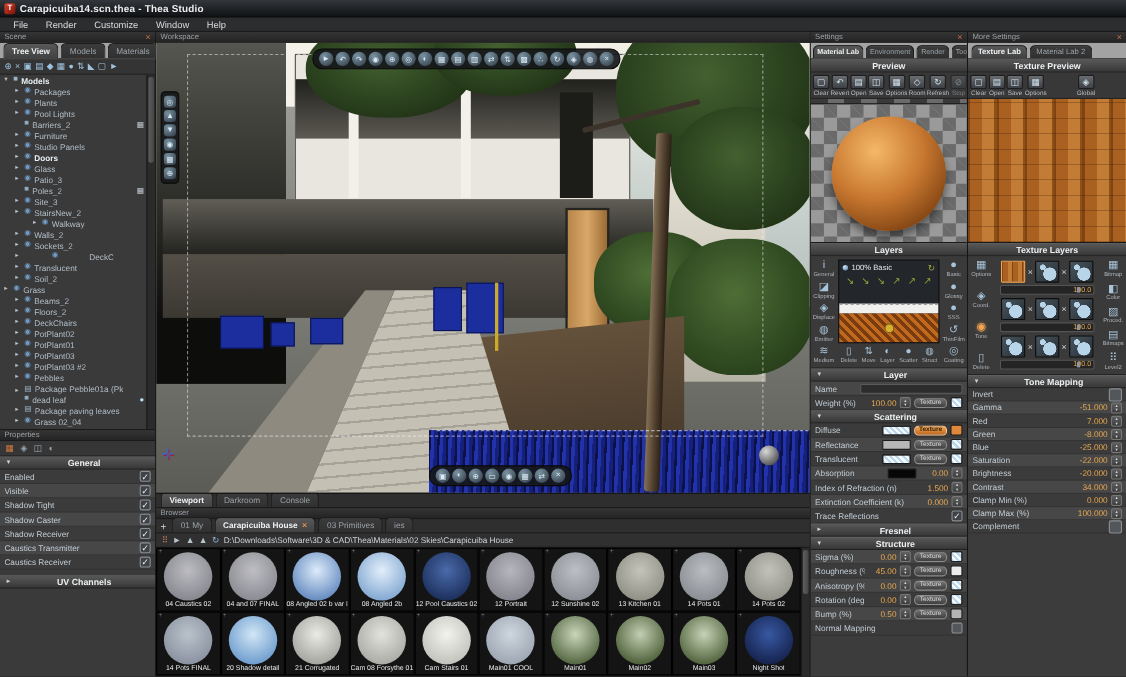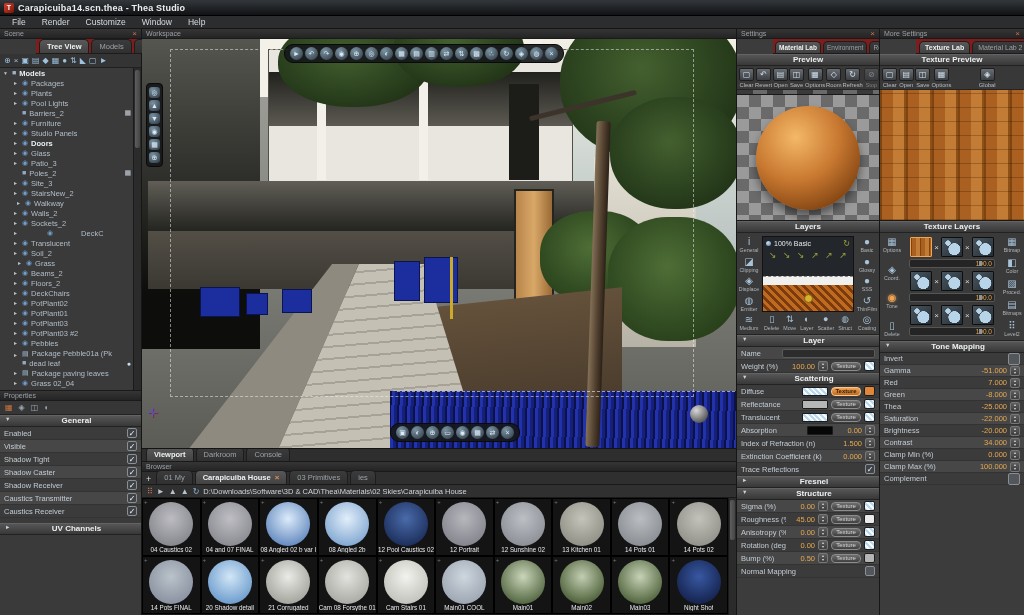--- a/index.html
+++ b/index.html
@@ -23,21 +23,21 @@
   .spanel { width:143px; flex:0 0 143px; background:#3c3c3c; border-right:1px solid #161616; overflow:hidden; }
   .mpanel { width:144px; flex:0 0 144px; background:#3c3c3c; overflow:hidden; }
 
   
   .phead { height:10px; background:linear-gradient(180deg,#353535,#242424); display:flex; align-items:center;
     justify-content:space-between; padding:0 4px; border-bottom:1px solid #1a1a1a; }
   .phead .pt { font-size:7px; color:#9aa0a6; }
   .phead .px { color:#d0704e; font-size:8px; line-height:6px; cursor:default; }
 
   
-  .tabs { display:flex; align-items:flex-end; height:15px; background:#7f1d1d; padding:1px 3px 0 3px; gap:2px; border-bottom:1px solid #1c1c1c;margin-left:36px; }
+  .tabs { display:flex; align-items:flex-end; height:15px; background:#a3a3a3; padding:1px 3px 0 3px; gap:2px; border-bottom:1px solid #1c1c1c; }
   .tab { padding:2px 7px 2px 7px; font-size:7.5px; color:#9aa2a8; background:linear-gradient(180deg,#3b3b3b,#303030);
     border:1px solid #1d1d1d; border-bottom:none; border-radius:5px 5px 0 0; white-space:nowrap; }
   .tab.active { background:linear-gradient(180deg,#585858,#424242); color:#eef1f3; font-weight:bold; }
 
   
   .itoolbar { display:flex; align-items:center; gap:3px; padding:2px 4px; background:#343434; border-bottom:1px solid #202020; }
   .it { color:#9cc2e0; font-size:8px; line-height:9px; cursor:default; }
 
   
   .tree { height:323px; overflow:hidden; position:relative; background:#3a3a3a; border-bottom:1px solid #1a1a1a; }
@@ -46,21 +46,21 @@
   .tw { width:6px; font-size:5px; color:#b8c0c6; flex:0 0 6px; }
   .ticon { font-size:7px; line-height:8px; }
   .tlabel { font-size:7.5px; color:#b2bec8; white-space:nowrap; overflow:hidden; }
   .tlabel.bold { color:#e8f0f6; font-weight:bold; }
   .tbadge { margin-left:auto; margin-right:2px; font-size:7px; }
   .vscroll { position:absolute; right:0; top:0; bottom:0; width:8px; background:#2b2b2b; border-left:1px solid #1a1a1a; }
   .vthumb { position:absolute; left:1px; right:1px; top:2px; height:78px; background:linear-gradient(90deg,#5e5e5e,#454545); border-radius:2px; }
 
   
   .sechead { height:12px; background:linear-gradient(180deg,#565656,#383838); border-top:1px solid #636363; border-bottom:1px solid #222;
-    display:flex; align-items:flex-start; padding:0 5px; gap:5px; }
+    display:flex; align-items:center; padding:0 5px; gap:5px; }
   .sechead .arr { font-size:5.5px; color:#cfd4d8; width:7px; }
   .sechead .st { flex:1; text-align:center; color:#eceff1; font-weight:bold; font-size:8px; }
   .prow { height:13px; display:flex; align-items:center; padding:0 4px; gap:3px; background:#3b3b3b; border-bottom:1px solid #333; }
   .prow:nth-of-type(even) { background:#474747; }
   .plabel { flex:1; font-size:7.5px; color:#c2ccd4; white-space:nowrap; overflow:hidden; }
   .pval { color:#e8a94f; font-size:7.5px; min-width:26px; text-align:right; }
   .chk { width:10px; height:10px; background:#3f4347; border:1px solid #8a8f94; border-radius:2px; color:#f2f4f6;
     font-size:8px; line-height:9px; text-align:center; flex:0 0 10px; }
   .chk.empty { background:#53575b; color:transparent; }
   .spin { width:10px; height:10px; flex:0 0 10px; background:linear-gradient(180deg,#5e5e5e,#3e3e3e); border:1px solid #777;
@@ -345,21 +345,21 @@
               <span class="tbadge"></span>
             </div>
 
             <div class="trow" style="padding-left: 13px;">
               <span class="tw">►</span>
               <span class="ticon" style="color: rgb(111, 156, 200);">◉</span>
               <span class="tlabel">StairsNew_2</span>
               <span class="tbadge"></span>
             </div>
 
-            <div class="trow" style="padding-left: 16px;">
+            <div class="trow" style="padding-left: 29px;">
               <span class="tw">►</span>
               <span class="ticon" style="color: rgb(111, 156, 200);">◉</span>
               <span class="tlabel">Walkway</span>
               <span class="tbadge"></span>
             </div>
 
             <div class="trow" style="padding-left: 13px;">
               <span class="tw">►</span>
               <span class="ticon" style="color: rgb(111, 156, 200);">◉</span>
               <span class="tlabel">Walls_2</span>
@@ -387,21 +387,21 @@
               <span class="tbadge"></span>
             </div>
 
             <div class="trow" style="padding-left: 13px;">
               <span class="tw">►</span>
               <span class="ticon" style="color: rgb(111, 156, 200);">◉</span>
               <span class="tlabel">Soil_2</span>
               <span class="tbadge"></span>
             </div>
 
-            <div class="trow" style="padding-left: 17px;">
+            <div class="trow" style="padding-left: 3px;">
               <span class="tw">►</span>
               <span class="ticon" style="color: rgb(111, 156, 200);">◉</span>
               <span class="tlabel">Grass</span>
               <span class="tbadge"></span>
             </div>
 
             <div class="trow" style="padding-left: 13px;">
               <span class="tw">►</span>
               <span class="ticon" style="color: rgb(111, 156, 200);">◉</span>
               <span class="tlabel">Beams_2</span>
@@ -1270,21 +1270,21 @@
           <div class="prow tmrow" style="height:12px">
             <span class="plabel">Green</span>
             <span class="pval">-8.000</span>
             <span class="spin tmspin">
               <i>▴</i>
               <i>▾</i>
             </span>
           </div>
 
           <div class="prow tmrow" style="height:12px">
-            <span class="plabel">Thea</span>
+            <span class="plabel">Blue</span>
             <span class="pval">-25.000</span>
             <span class="spin tmspin">
               <i>▴</i>
               <i>▾</i>
             </span>
           </div>
 
           <div class="prow tmrow" style="height:12px">
             <span class="plabel">Saturation</span>
             <span class="pval">-22.000</span>

